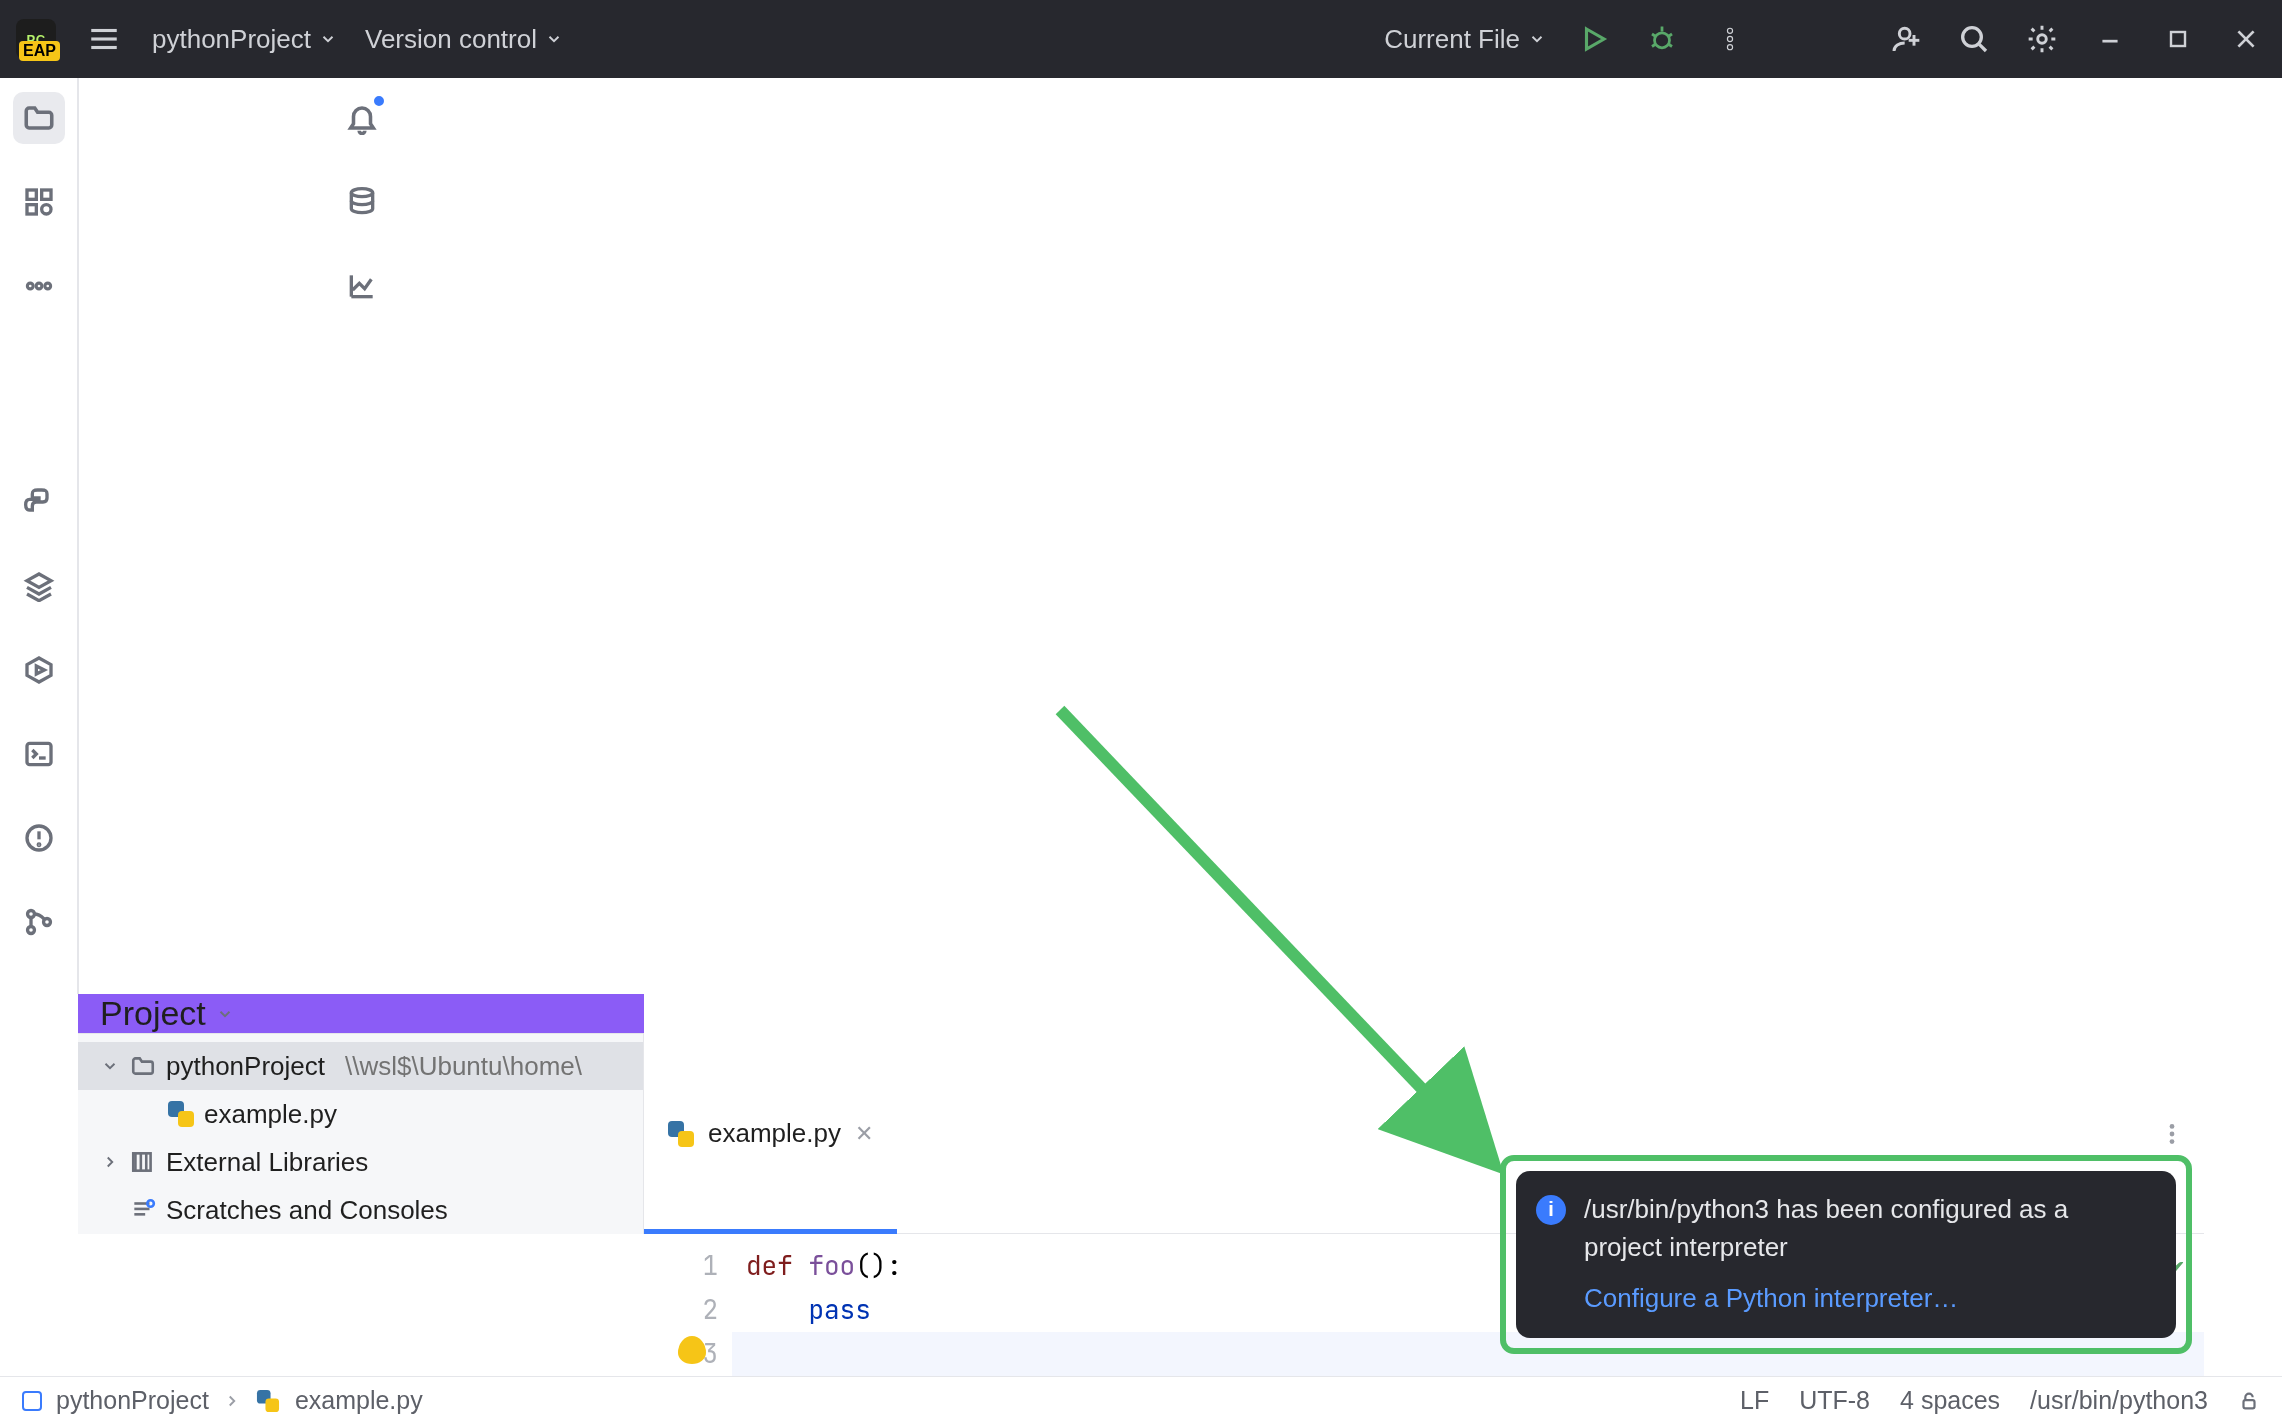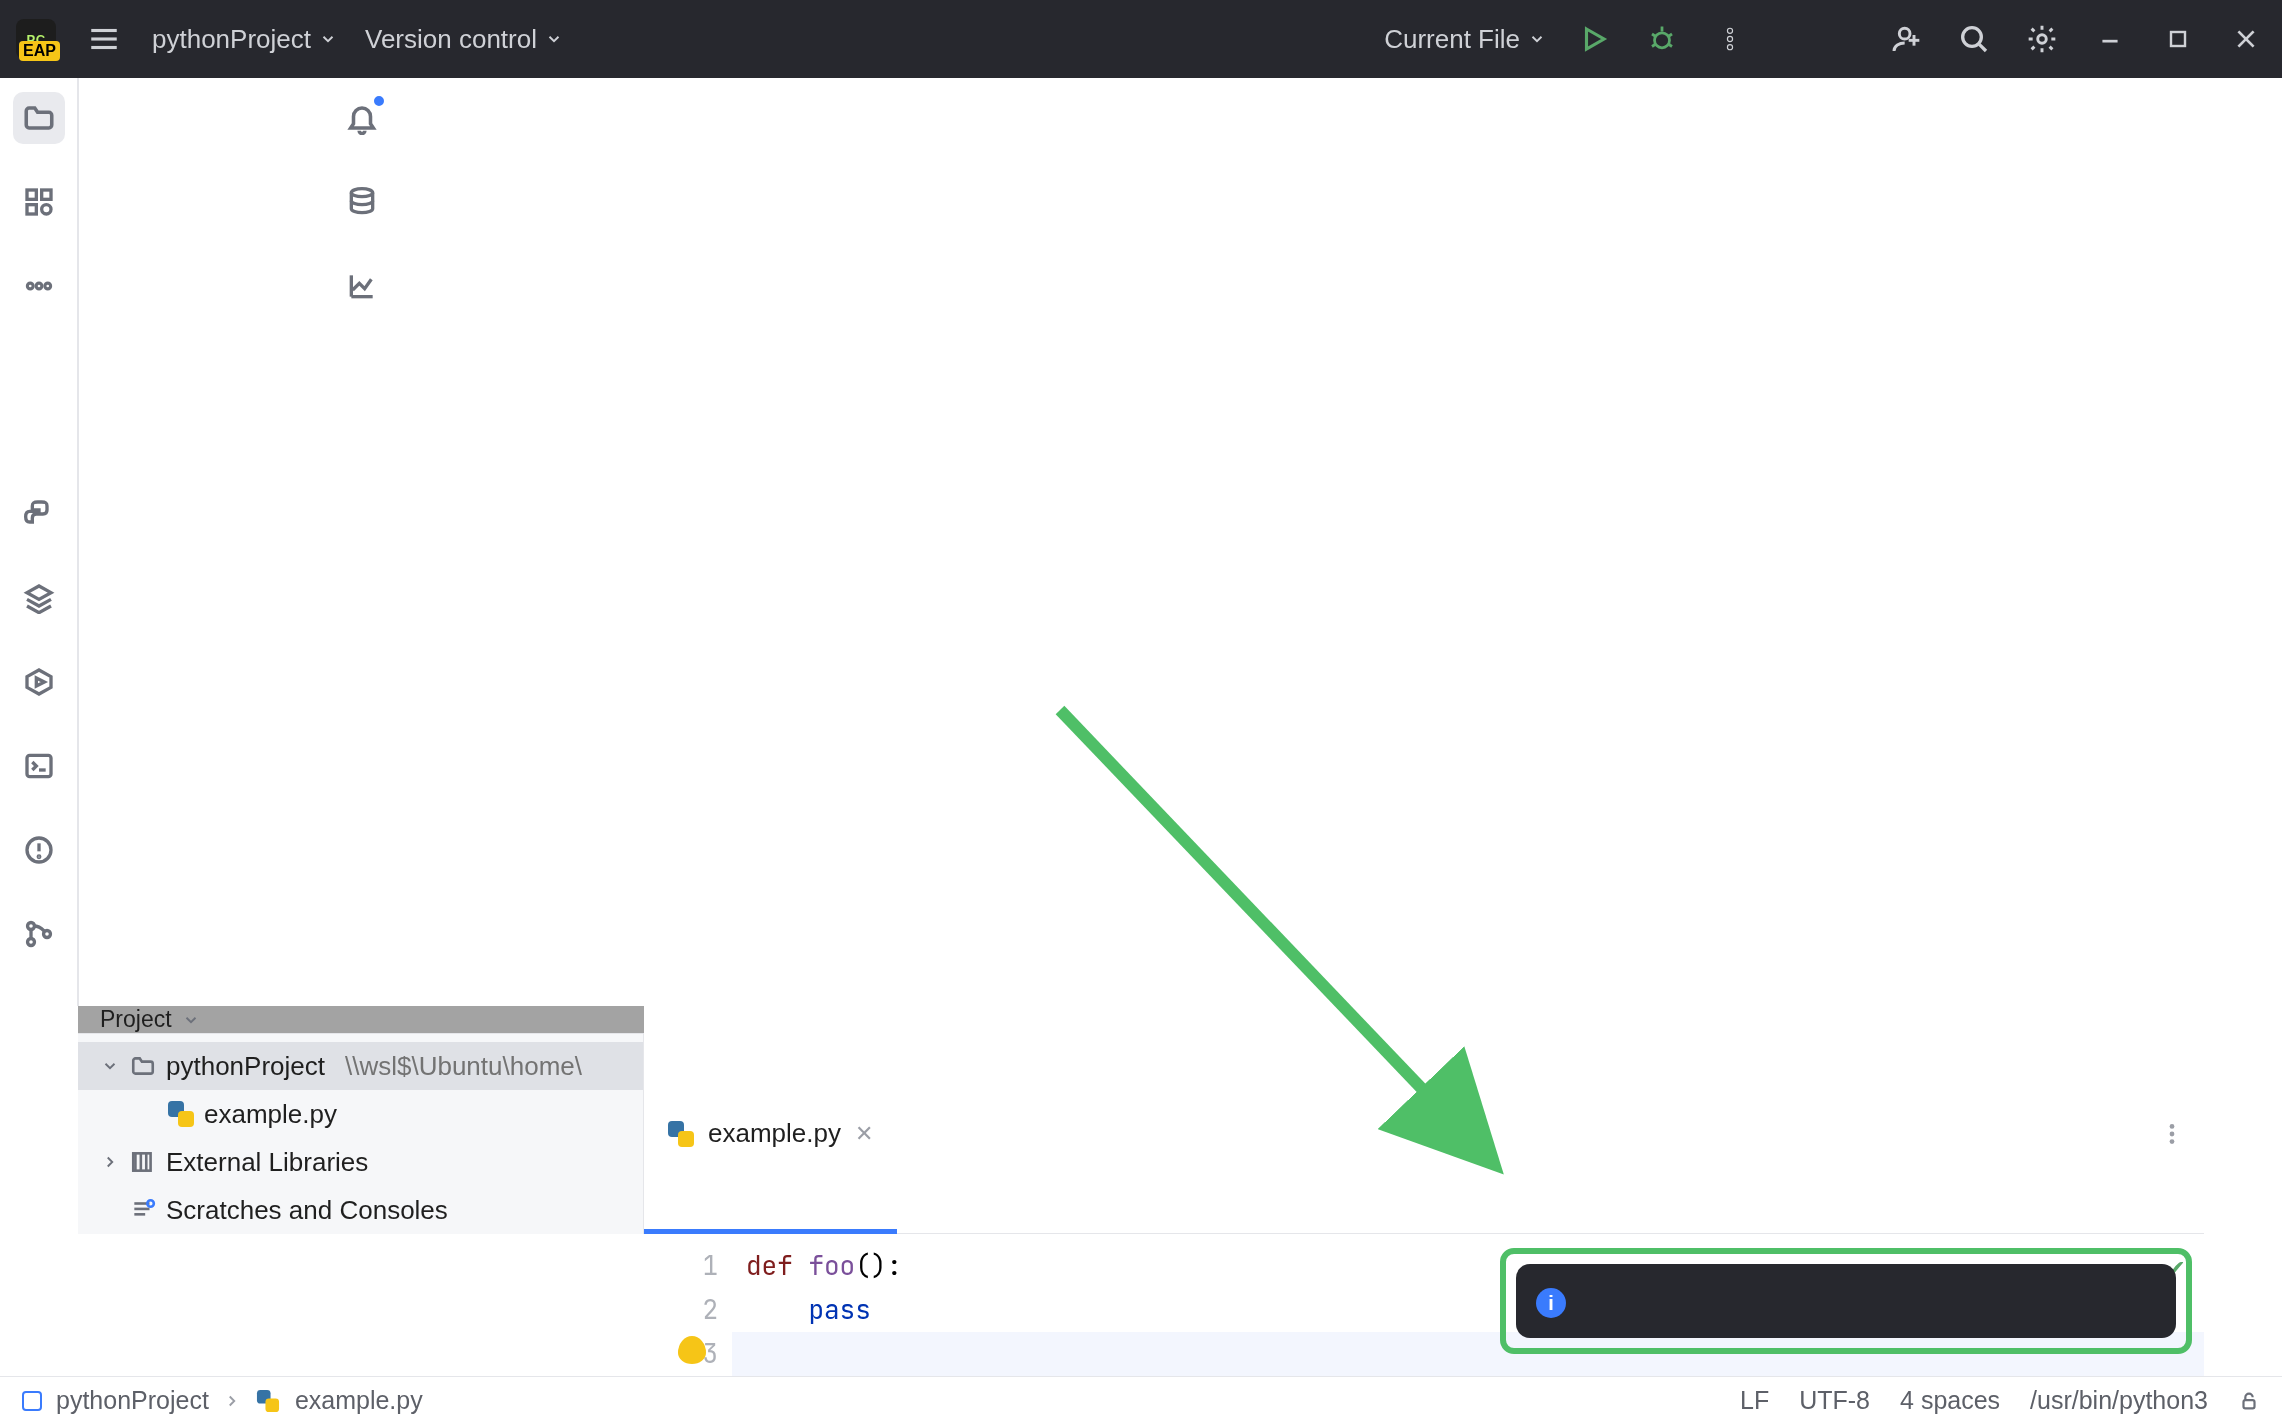--- a/index.html
+++ b/index.html
@@ -41,22 +41,22 @@
   .stripe-btn {
     width:52px; height:52px; display:flex; align-items:center; justify-content:center;
     border-radius:10px; cursor:pointer; position:relative;
   }
   .stripe-btn.active { background:#e9eaee; }
   .stripe-btn svg { stroke:#6c707a; fill:none; stroke-width:2.5; }
   .stripe-spacer { flex:1; }
 
   
   .proj-header {
-    background:#a3a3a3; border-bottom:1px solid #e5e6ea; display:flex; align-items:center;
-    padding:0 22px; font-size:23px; color:#1f1f1f; gap:10px; grid-column:2;
+    background:#8b5cf6; border-bottom:1px solid #e5e6ea; display:flex; align-items:center;
+    padding:0 22px; font-size:34px; color:#1f1f1f; gap:10px; grid-column:2;
   }
 
   
   .proj-tree {
     background:#f6f7f9; border-right:1px solid #e5e6ea; grid-column:2; overflow:hidden;
     font-size:26px; color:#1f1f1f; padding-top:8px;
   }
   .tree-row {
     display:flex; align-items:center; gap:10px; height:48px; padding:0 12px 0 22px; cursor:pointer;
     white-space:nowrap; overflow:hidden;
@@ -426,20 +426,24 @@
       <marker id="ah" viewBox="0 0 12 12" refX="10" refY="6" markerWidth="10" markerHeight="10" orient="auto">
     <path d="M0 0 L12 6 L0 12 z" fill="#4fbf67"></path>
       </marker>
     </defs>
   <line x1="10" y1="10" x2="440" y2="460" stroke="#4fbf67" stroke-width="12" marker-end="url(#ah)"></line>
 </svg>
 
 <div class="notif-wrap">
   <div class="notif">
     <div class="info-ic">i</div>
+    <div class="msg">
+      <span>/usr/bin/python3 has been configured as a project interpreter</span>
+      <span class="link">Configure a Python interpreter…</span>
+    </div>
   </div>
 </div>
 
 <div class="statusbar">
   <div class="crumbs">
     <span class="sq-ic"></span>
     <span>pythonProject</span>
     <svg class="chv" viewBox="0 0 24 24" stroke="#9b9ea6" fill="none" stroke-width="2.5">
         <polyline points="9 6 15 12 9 18"></polyline>
       </svg>

